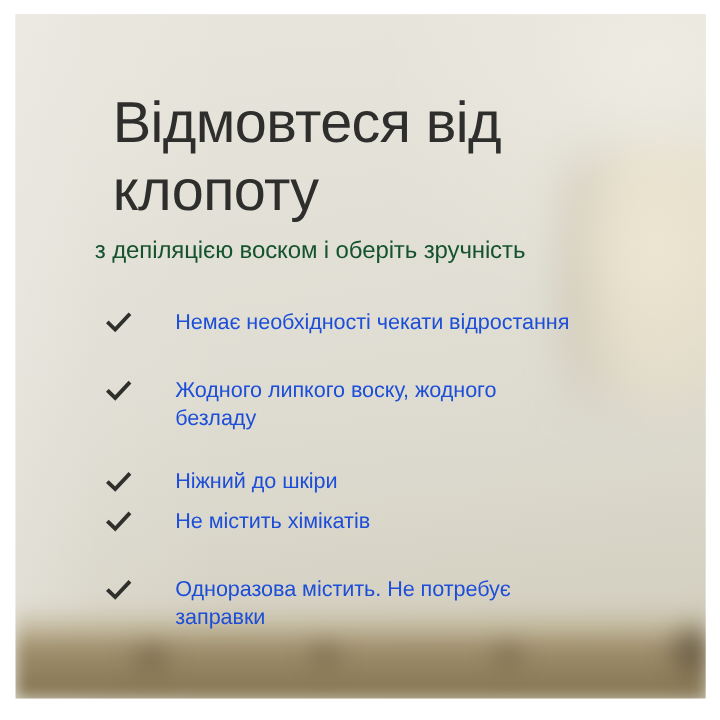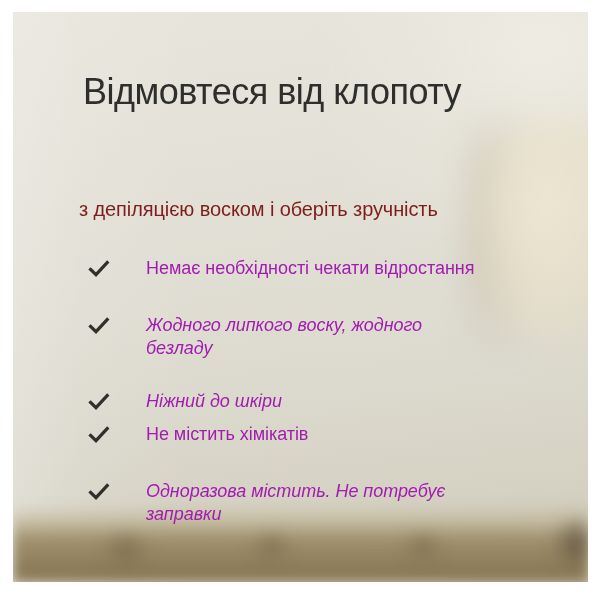--- a/index.html
+++ b/index.html
@@ -145,78 +145,78 @@
     position: absolute;
     inset: 0;
     z-index: 5;
   }
 
   #headline {
     position: absolute;
     left: 65px;
     top: 46px;
     width: 470px;
-    margin: 5px;
-    font-size: 36px;
+    margin: 16px;
+    font-size: 48px;
     line-height: 57px;
     font-weight: 400;
     letter-spacing: -0.5px;
     color: #2e2e2c;
   }
 
   #subheadline {
     position: absolute;
     left: 66px;
     top: 184px;
     width: 480px;
     margin: 0;
     font-size: 20px;
     line-height: 26px;
     font-weight: 400;
     letter-spacing: -0.1px;
-    color: #7f1d1d;
+    color: #14532d;
   }
 
   #benefits-list {
     position: absolute;
     left: 66px;
     top: 245px;
     width: 500px;
     margin: 0;
     padding: 0;
     list-style: none;
   }
 
   .benefit-item {
     position: relative;
     display: block;
     min-height: 27px;
     padding-left: 67px;
   }
-  .benefit-item.gap-lg { margin-top: 30px; font-style: italic; }
+  .benefit-item.gap-lg { margin-top: 30px; }
   .benefit-item.gap-sm { margin-top: 6px; }
   .benefit-item.first  { margin-top: 0; }
 
   .check-icon {
     position: absolute;
     left: 9px;
     top: 1px;
     width: 22px;
     height: 22px;
     display: block;
   }
   .check-icon svg { display: block; }
 
   .benefit-text {
     display: block;
     font-size: 18px;
     line-height: 23px;
     font-weight: 400;
     letter-spacing: -0.05px;
-    color: #a21caf;
+    color: #1d4ed8;
     white-space: pre-line;
   }
 </style>
 </head>
 <body>
 
 <div id="promo-card">
 
   <div class="bg-layer" id="bg-wall"></div>
   <div class="bg-layer" id="bg-left-light"></div>

